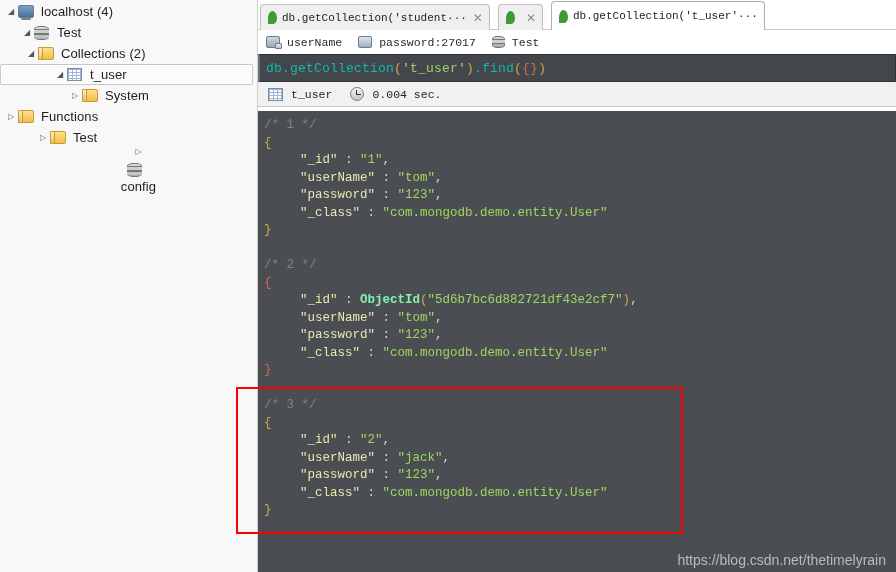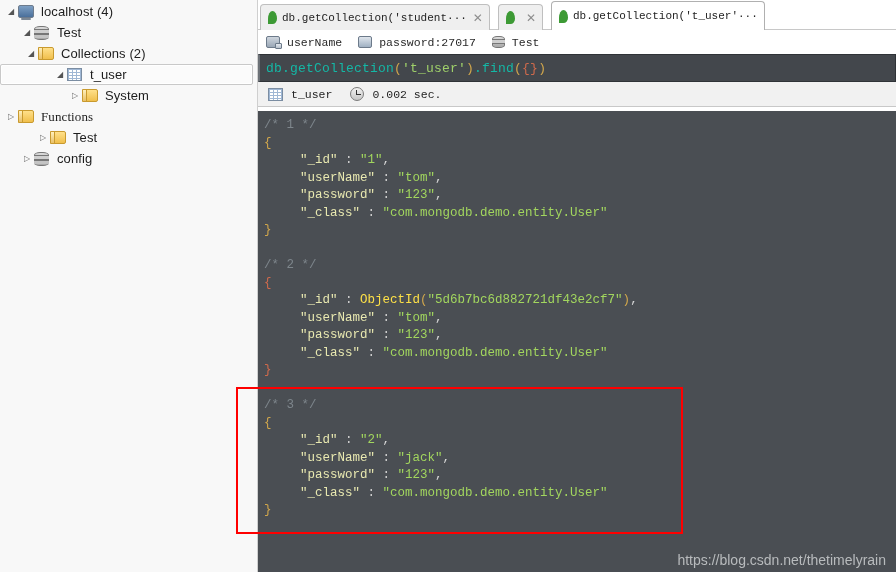--- a/index.html
+++ b/index.html
@@ -308,21 +308,21 @@
     padding: 6px 0 0 6px;
     box-sizing: border-box;
     white-space: pre;
   }
   .r-comment { color: #7e868c; }
   .r-brace   { color: #d0a64c; }
   .r-brace2  { color: #cf6a4c; }
   .r-key     { color: #e8e8b0; }
   .r-colon   { color: #cfcfcf; }
   .r-str     { color: #a2d65e; }
-  .r-fn      { color: #fde047; }
+  .r-fn      { color: #86efac; font-weight: bold; }
   .r-paren   { color: #d0a64c; }
   .r-comma   { color: #d8d8d8; }
   .doc-blank { height: 17.5px; }
 
   
   #redrect {
     position: absolute;
     left: 236px;
     top: 387px;
     width: 447px;
@@ -378,35 +378,35 @@
         </span>
         <span class="node-label">t_user</span>
       </div>
       <div class="tree-row" style="padding-left: 68px;">
         <span class="twisty collapsed"></span>
         <span class="node-icon">
           <span class="ic-folder" style="display: block;"></span>
         </span>
         <span class="node-label">System</span>
       </div>
-      <div class="tree-row" style=" font-family: Liberation Serif, serif;">
+      <div class="tree-row" style="">
         <span class="twisty collapsed"></span>
         <span class="node-icon">
           <span class="ic-folder" style="display: block;"></span>
         </span>
         <span class="node-label">Functions</span>
       </div>
       <div class="tree-row" style="padding-left: 36px;">
         <span class="twisty collapsed"></span>
         <span class="node-icon">
           <span class="ic-folder" style="display: block;"></span>
         </span>
         <span class="node-label">Test</span>
       </div>
-      <div class="tree-row" style="padding-left: 20px;">
+      <div class="tree-row" style="padding-left: 20px; flex-direction: column;">
         <span class="twisty collapsed"></span>
         <span class="node-icon">
           <span class="ic-db" style="display: block;"></span>
         </span>
         <span class="node-label">config</span>
       </div>
     </div>
 
   <div id="main">
 
@@ -445,21 +445,21 @@
       <span class="tk-plain">db.getCollection</span><span class="tk-punct">(</span><span class="tk-str">'t_user'</span><span class="tk-punct">)</span><span class="tk-plain">.find</span><span class="tk-punct">(</span><span class="tk-brace">{}</span><span class="tk-punct">)</span>
     </div>
 
     <div id="restoolbar">
       <div class="seg">
         <span class="cicon ic-grid"></span>
         <span>t_user</span>
       </div>
       <div class="seg">
         <span class="cicon ic-clock"></span>
-        <span>0.002 sec.</span>
+        <span>0.004 sec.</span>
       </div>
     </div>
 
     <div id="results"><div><span class="r-comment">/* 1 */</span></div><div><span class="r-brace">{</span></div><div style="padding-left: 36px;"><span class="r-key">"_id"</span><span class="r-colon"> : </span><span class="r-str">"1"</span><span class="r-comma">,</span></div><div style="padding-left: 36px;"><span class="r-key">"userName"</span><span class="r-colon"> : </span><span class="r-str">"tom"</span><span class="r-comma">,</span></div><div style="padding-left: 36px;"><span class="r-key">"password"</span><span class="r-colon"> : </span><span class="r-str">"123"</span><span class="r-comma">,</span></div><div style="padding-left: 36px;"><span class="r-key">"_class"</span><span class="r-colon"> : </span><span class="r-str">"com.mongodb.demo.entity.User"</span><span class="r-comma"></span></div><div><span class="r-brace">}</span></div><div class="doc-blank">&nbsp;</div><div><span class="r-comment">/* 2 */</span></div><div><span class="r-brace2">{</span></div><div style="padding-left: 36px;"><span class="r-key">"_id"</span><span class="r-colon"> : </span><span class="r-fn">ObjectId</span><span class="r-paren">(</span><span class="r-str">"5d6b7bc6d882721df43e2cf7"</span><span class="r-paren">)</span><span class="r-comma">,</span></div><div style="padding-left: 36px;"><span class="r-key">"userName"</span><span class="r-colon"> : </span><span class="r-str">"tom"</span><span class="r-comma">,</span></div><div style="padding-left: 36px;"><span class="r-key">"password"</span><span class="r-colon"> : </span><span class="r-str">"123"</span><span class="r-comma">,</span></div><div style="padding-left: 36px;"><span class="r-key">"_class"</span><span class="r-colon"> : </span><span class="r-str">"com.mongodb.demo.entity.User"</span><span class="r-comma"></span></div><div><span class="r-brace2">}</span></div><div class="doc-blank">&nbsp;</div><div><span class="r-comment">/* 3 */</span></div><div><span class="r-brace">{</span></div><div style="padding-left: 36px;"><span class="r-key">"_id"</span><span class="r-colon"> : </span><span class="r-str">"2"</span><span class="r-comma">,</span></div><div style="padding-left: 36px;"><span class="r-key">"userName"</span><span class="r-colon"> : </span><span class="r-str">"jack"</span><span class="r-comma">,</span></div><div style="padding-left: 36px;"><span class="r-key">"password"</span><span class="r-colon"> : </span><span class="r-str">"123"</span><span class="r-comma">,</span></div><div style="padding-left: 36px;"><span class="r-key">"_class"</span><span class="r-colon"> : </span><span class="r-str">"com.mongodb.demo.entity.User"</span><span class="r-comma"></span></div><div><span class="r-brace">}</span></div><div class="doc-blank">&nbsp;</div></div>
 
   </div>
 
   <div id="redrect" style="border-color: rgb(255, 0, 0);"></div>
 
   <div id="watermark">https://blog.csdn.net/thetimelyrain</div>

